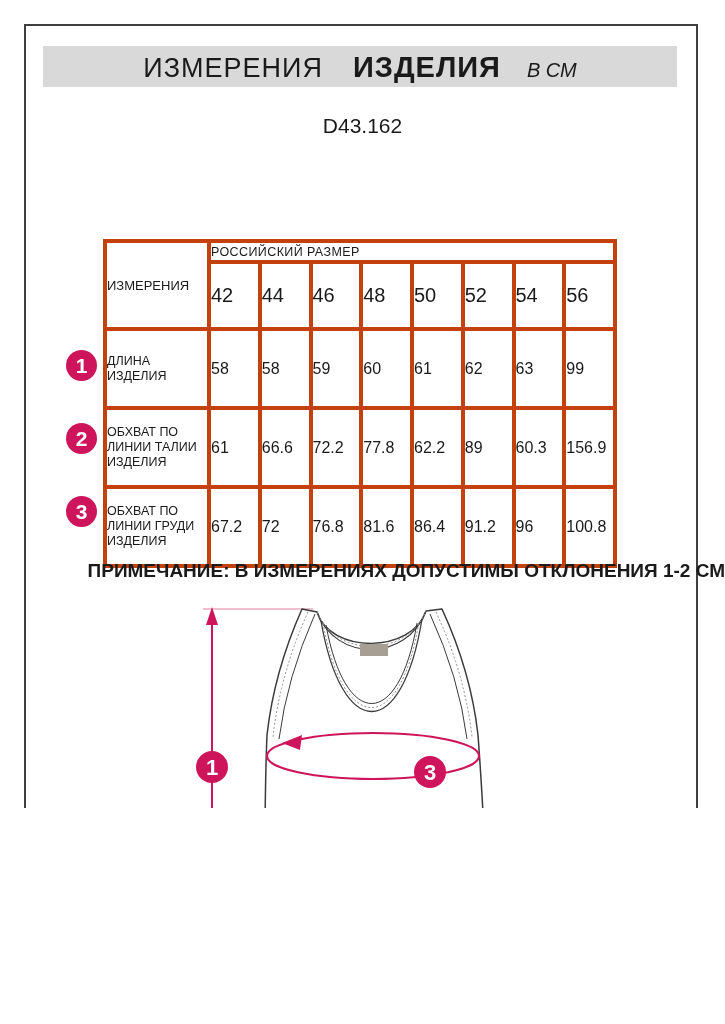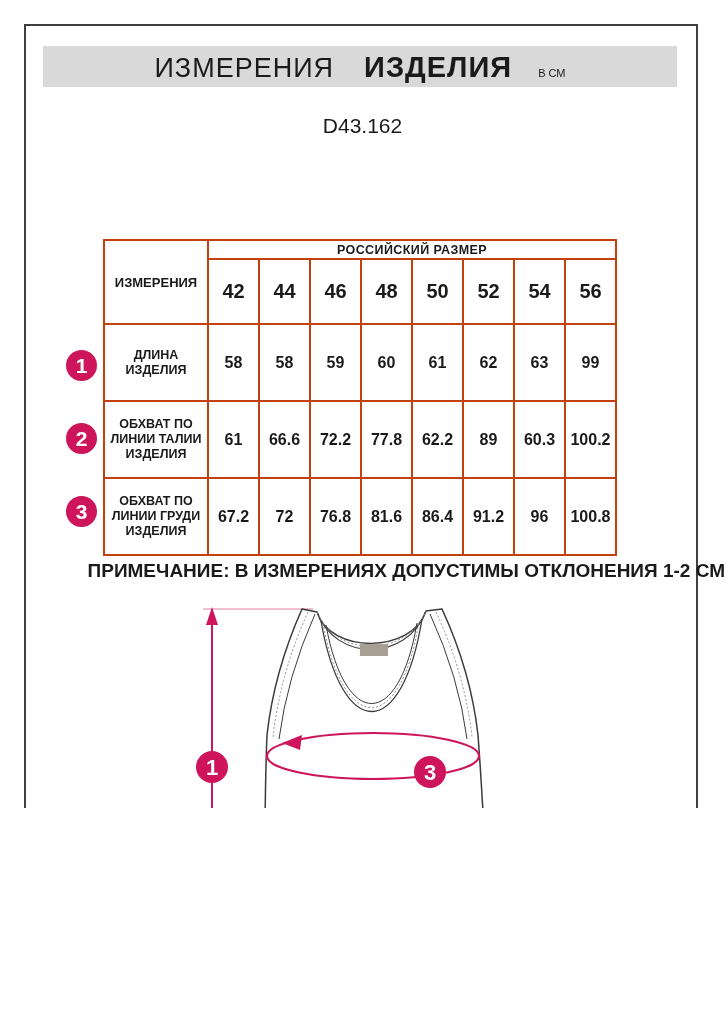--- a/index.html
+++ b/index.html
@@ -5,30 +5,30 @@
   html,body{margin:0;padding:0;background:#fff;}
   .page{position:relative;width:725px;height:808px;background:#ffffff;
         font-family:"Liberation Sans", sans-serif;color:#1a1a1a;overflow:hidden;}
   .frame{position:absolute;left:24px;top:24px;width:674px;height:966px;
          border:2px solid #3f3f3f;box-sizing:border-box;}
   .title-bar{position:absolute;left:43px;top:46px;width:634px;height:41px;
              background:#d9d9d9;display:flex;align-items:baseline;justify-content:center;
              padding-top:7px;box-sizing:border-box;}
   .title-main{font-size:27px;line-height:1;letter-spacing:1px;}
   .title-emph{font-size:29px;line-height:1;font-weight:bold;margin-left:30px;letter-spacing:1px;}
-  .title-units{font-size:11px;line-height:1;margin-left:26px;}
+  .title-units{font-size:20px;line-height:1;margin-left:26px;font-style:italic;}
   .model{position:absolute;left:0;top:94px;width:100%;text-align:center;font-size:21px;margin-top:20px;}
   .intro{position:absolute;left:62px;top:120px;width:600px;text-align:center;}
   .intro p{margin:0 0 1px 0;font-size:15px;line-height:21px;white-space:pre-line;}
   .note{position:absolute;left:0;top:560px;width:100%;text-align:right;
         font-weight:bold;font-size:19px;}
   table.size-table{position:absolute;left:103px;top:239px;width:514px;
         border-collapse:collapse;table-layout:fixed;}
-  table.size-table th,table.size-table td{border:2px solid #c2410c;text-align:center;
-        vertical-align:middle;font-weight:bold;padding:0;}
+  table.size-table th,table.size-table td{border:4px solid #c2410c;text-align:left;
+        vertical-align:middle;font-weight:normal;padding:0;}
   col.c0{width:104px;}
   .meas-th{font-size:13px;}
   .group-th{height:17px;font-size:12.5px;letter-spacing:.4px;}
   .size-th{height:63px;font-size:20px;font-weight:bold;}
   .row-label{font-size:12.5px;line-height:15px;white-space:pre-line;height:75px;}
   .val{font-size:16px;height:75px;}
   .markers{position:absolute;left:66px;top:0;width:32px;height:100%;}
   .marker{position:absolute;width:31px;height:31px;border-radius:50%;background:#CE155B;
           color:#fff;font-weight:bold;font-size:21px;line-height:31px;text-align:center;}
   .marker:nth-child(1){top:350px;}
@@ -106,21 +106,21 @@
           <th class="row-label">ОБХВАТ ПО
 ЛИНИИ ТАЛИИ
 ИЗДЕЛИЯ</th>
           <td class="val">61</td>
           <td class="val">66.6</td>
           <td class="val">72.2</td>
           <td class="val">77.8</td>
           <td class="val">62.2</td>
           <td class="val">89</td>
           <td class="val">60.3</td>
-          <td class="val">100.2</td>
+          <td class="val">156.9</td>
         </tr>
         <tr>
           <th class="row-label">ОБХВАТ ПО
 ЛИНИИ ГРУДИ
 ИЗДЕЛИЯ</th>
           <td class="val">67.2</td>
           <td class="val">72</td>
           <td class="val">76.8</td>
           <td class="val">81.6</td>
           <td class="val">86.4</td>

